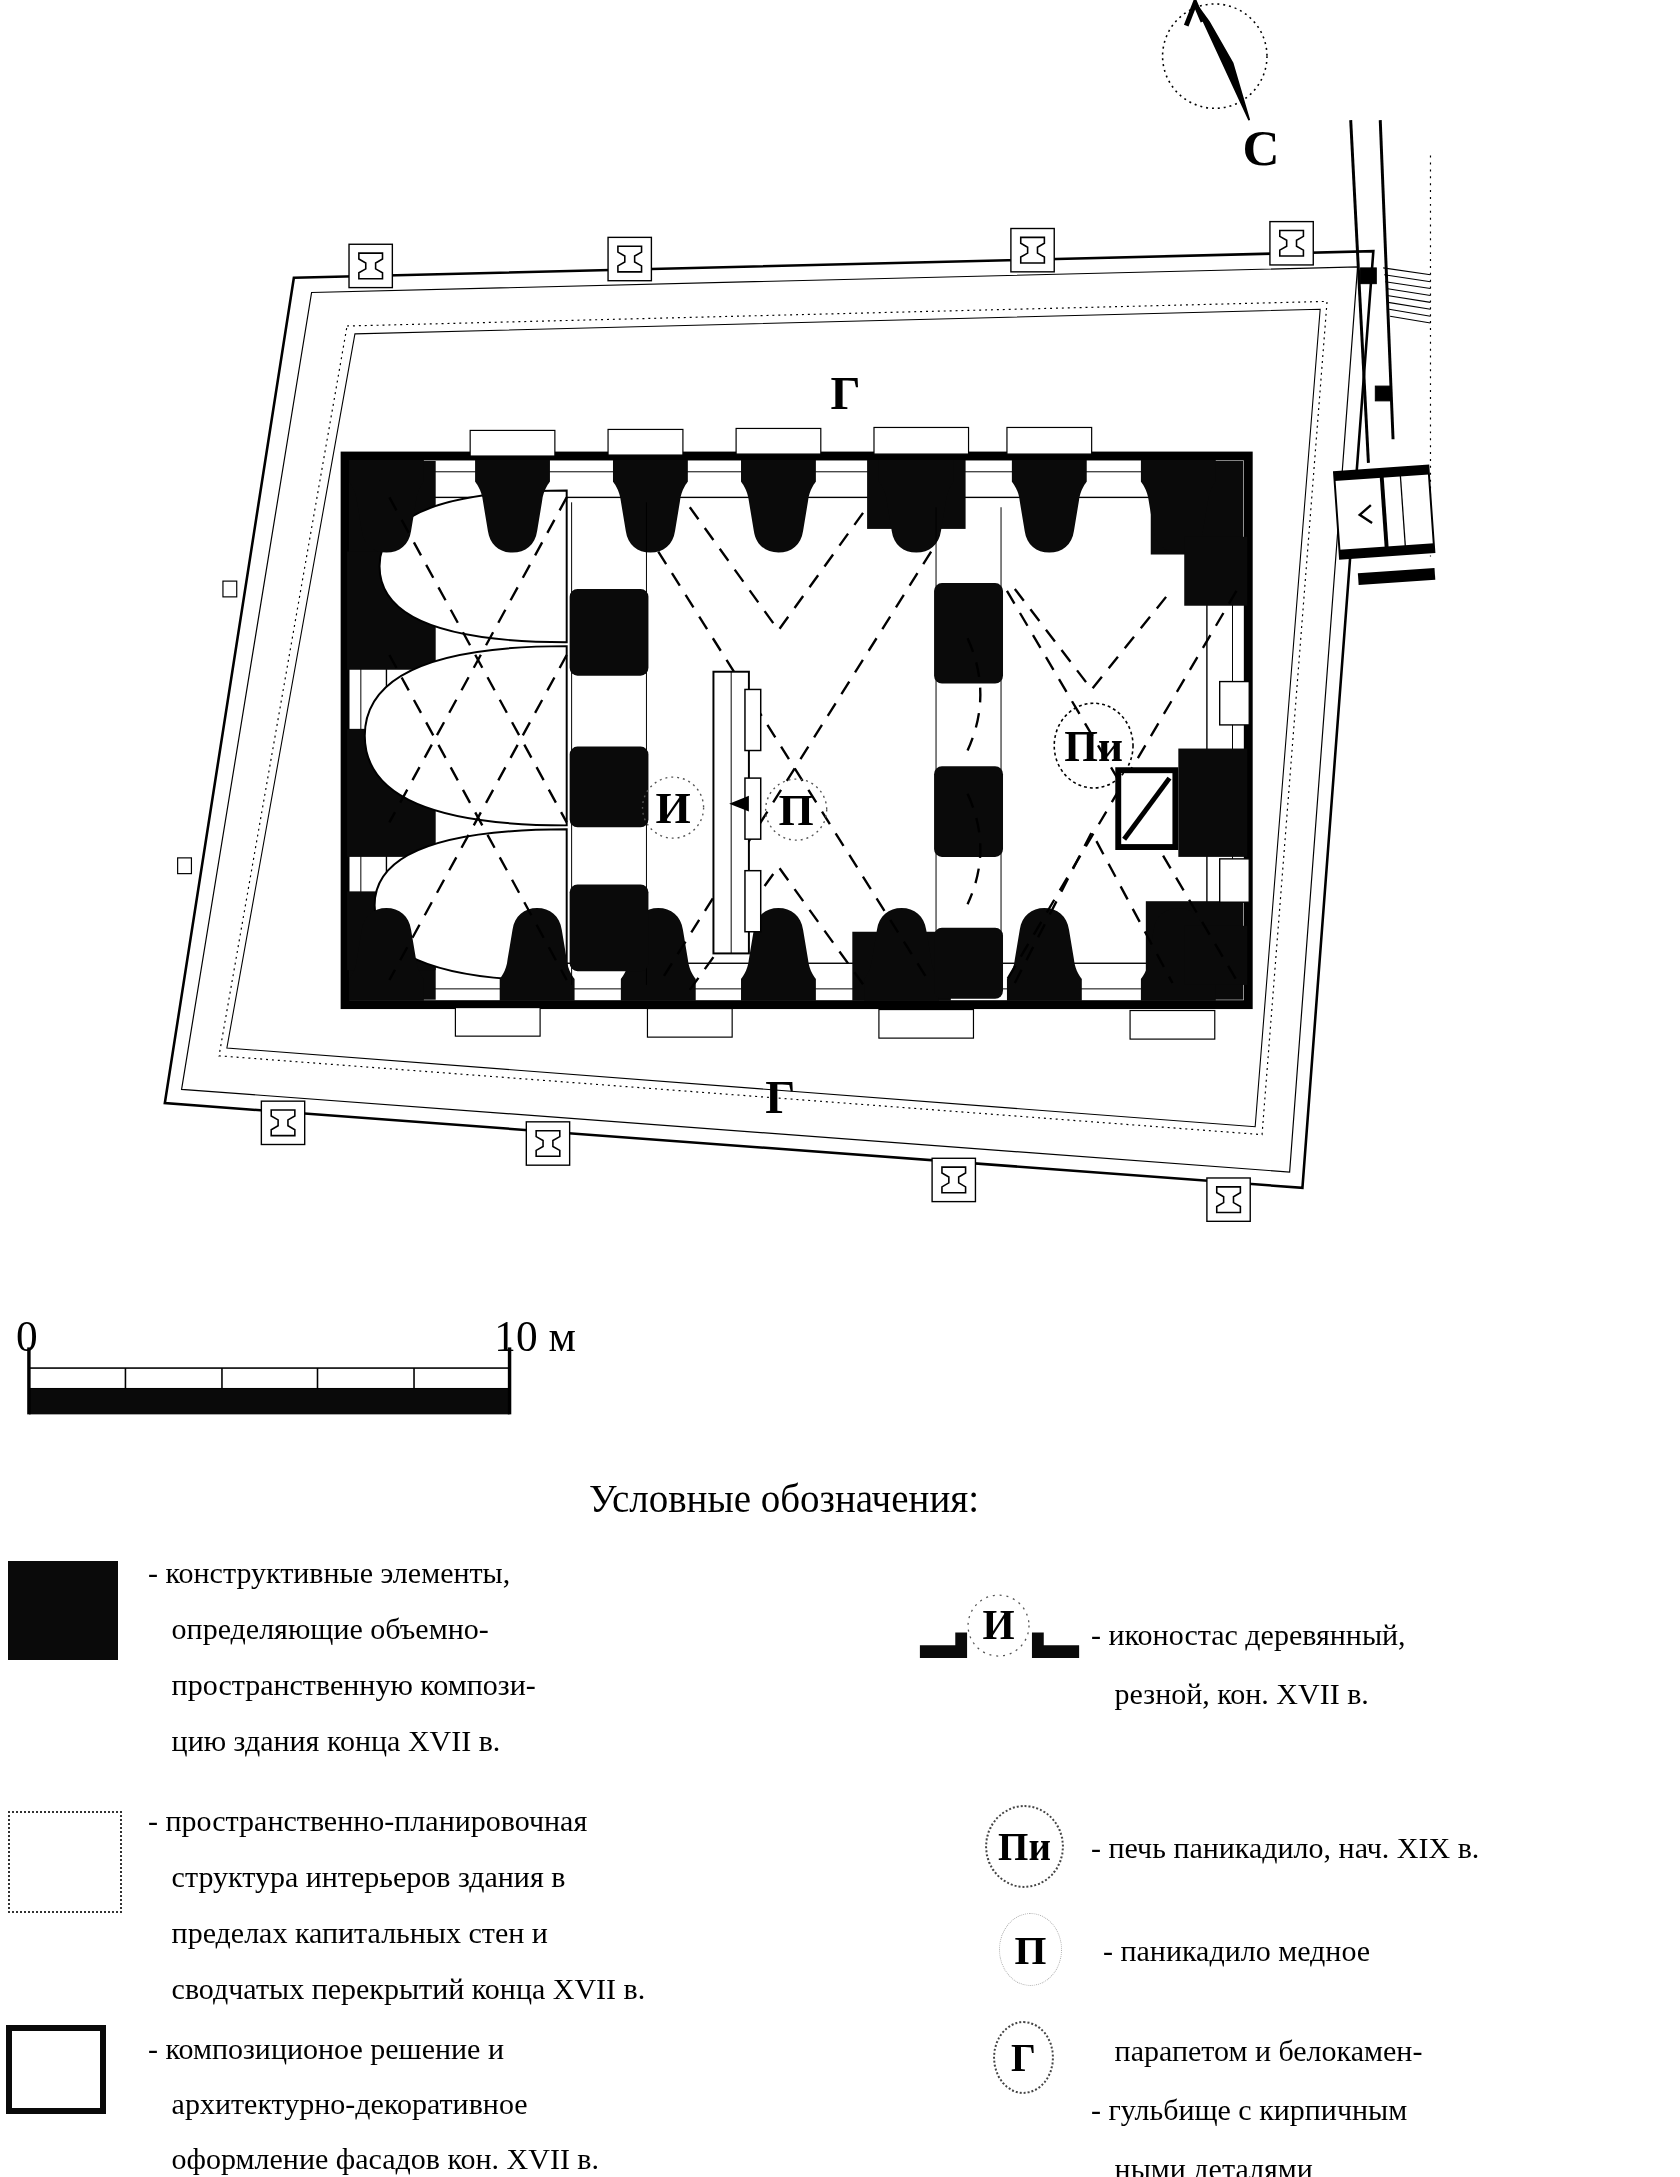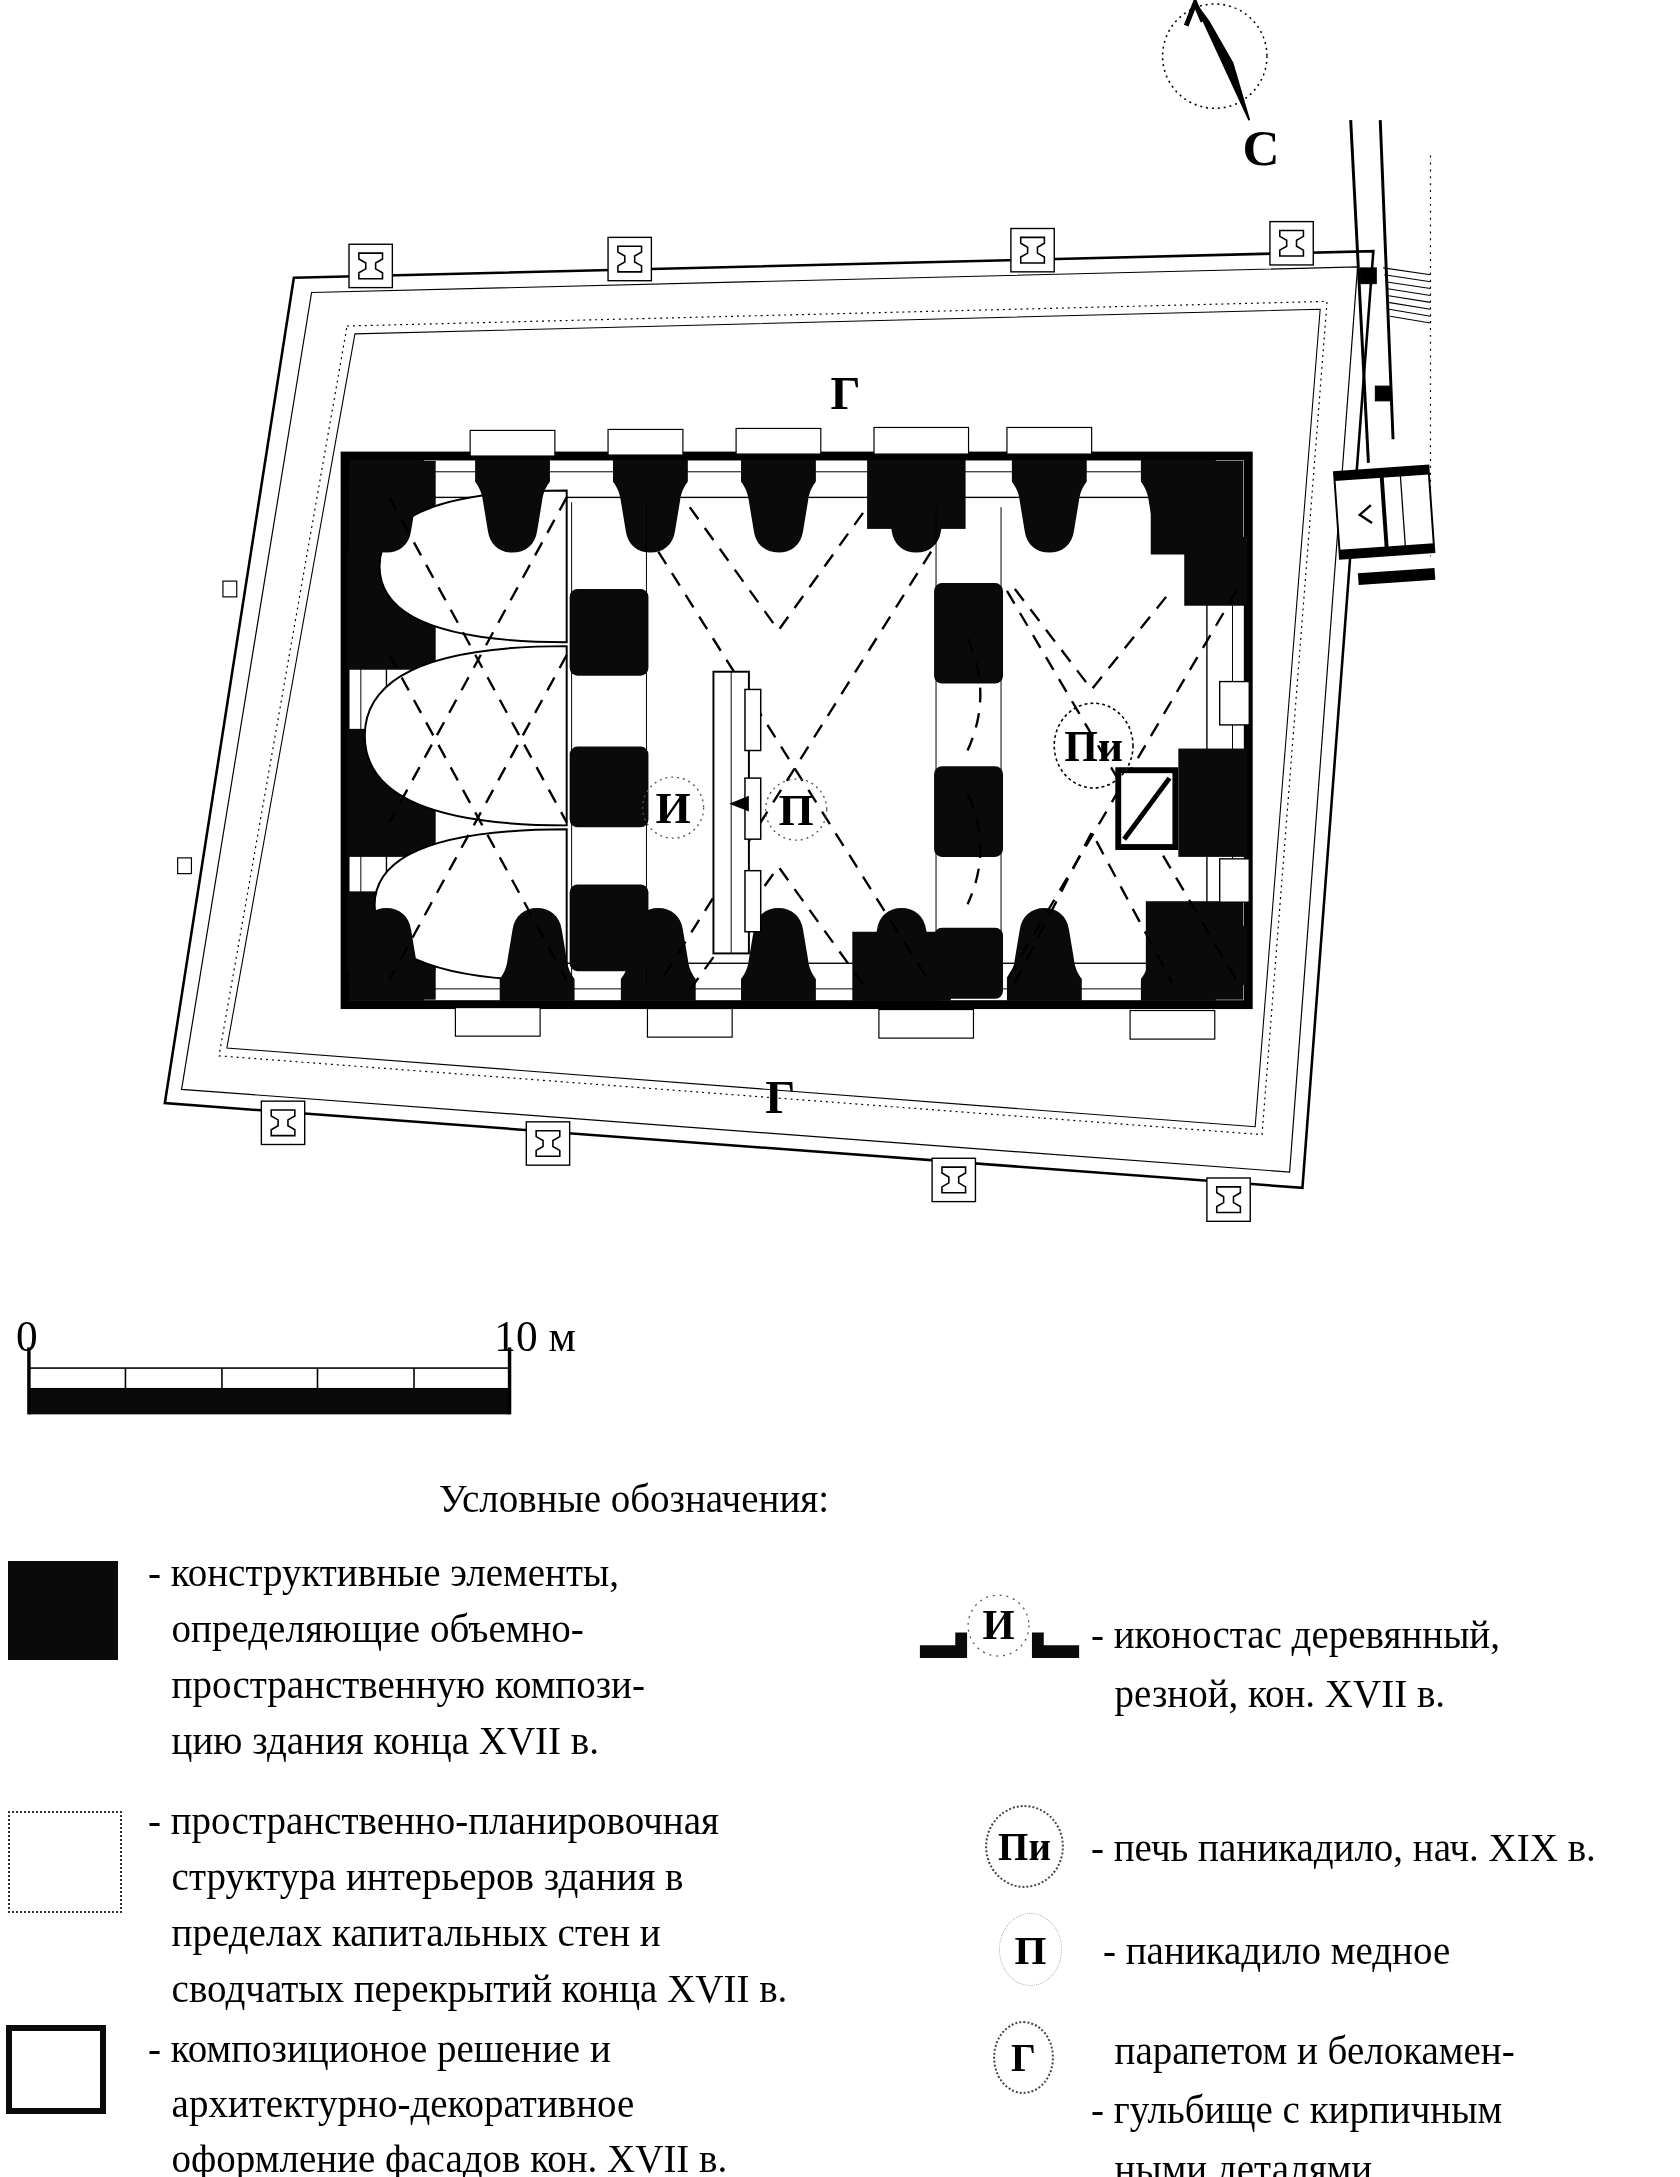--- a/index.html
+++ b/index.html
@@ -2,23 +2,23 @@
 <html><head>
 <meta charset="utf-8">
 <style>
   html,body{margin:0;padding:0;background:#fff;}
   #canvas{position:relative;width:1681px;height:2177px;background:#fff;overflow:hidden;
           font-family:"Liberation Serif","DejaVu Serif",serif;color:#000;}
   svg{position:absolute;left:0;top:0;}
   svg text{font-family:"Liberation Serif","DejaVu Serif",serif;fill:#000;}
   .lbl{font-weight:bold;}
   
-  .legend-title{position:absolute;left:439px;top:1476px;width:690px;
+  .legend-title{position:absolute;left:439px;top:1476px;width:690px;text-align:center;
                 font-size:39px;}
-  .litem{position:absolute;font-size:39px;line-height:56px;}
+  .litem{position:absolute;font-size:30px;line-height:56px;}
   .lline{white-space:nowrap;}
   .cont{padding-left:23.6px;}
   .swatch{position:absolute;box-sizing:border-box;background:#fff;}
   .sw-black{left:7.9px;top:1561px;width:110px;height:99px;background:#0a0a0a;}
   .sw-dot{left:7.9px;top:1811px;width:114px;height:102px;border:2px dotted #333;}
   .sw-frame{left:5.9px;top:2025px;width:100px;height:89px;border:6.9px solid #0a0a0a;}
   .sym{position:absolute;text-align:center;font-weight:bold;}
   .sym-circle{border-radius:50%;display:flex;align-items:center;justify-content:center;}
   #sym-pi{left:985px;top:1805px;width:75px;height:79px;border:2px dotted #444;font-size:39px;}
   #sym-p{left:999px;top:1913px;width:61px;height:71px;border:1px dotted #aaa;font-size:41px;}

